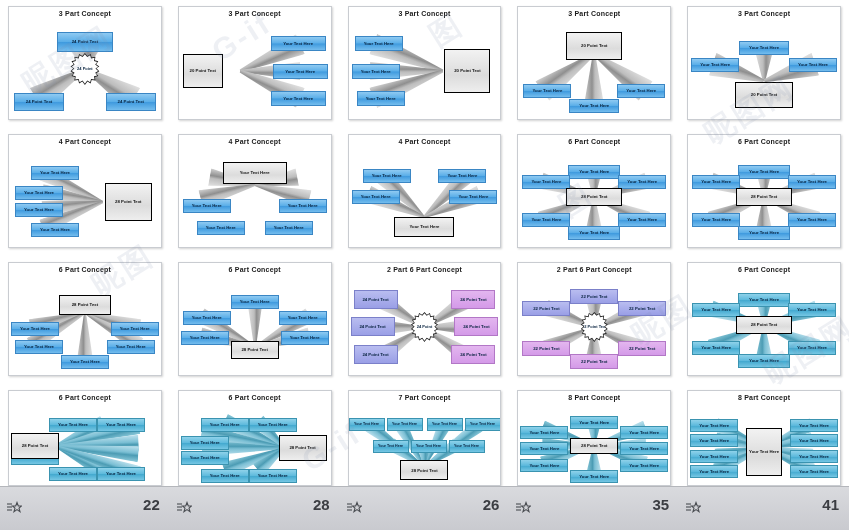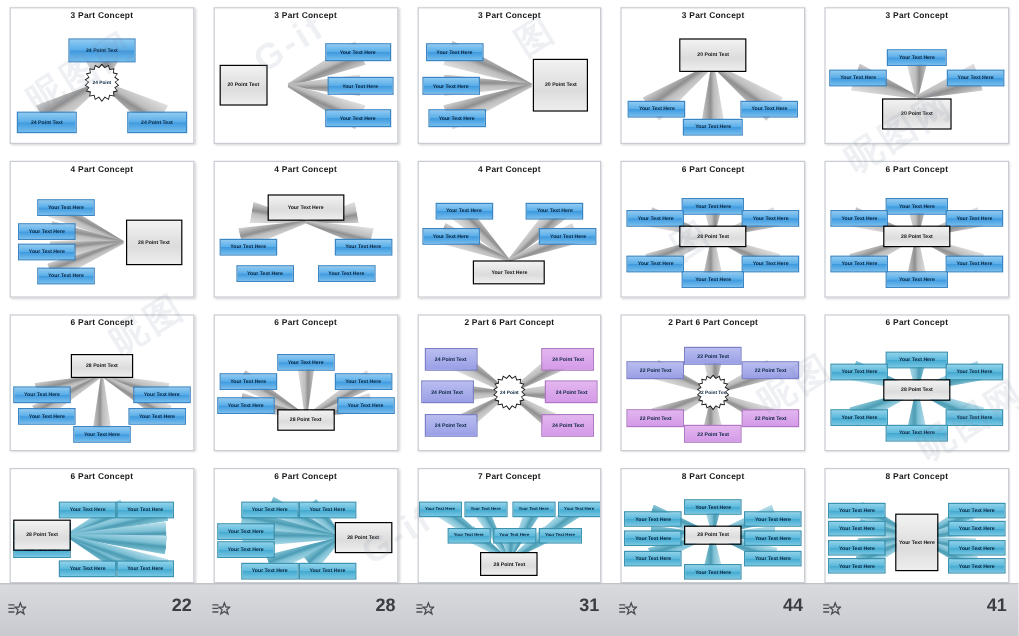--- a/index.html
+++ b/index.html
@@ -468,32 +468,32 @@
       </div>
       <div class="fcol" style="left: 339.6px; width: 169.8px;">
         <div class="fstar"><svg width="16" height="14" viewBox="0 0 16 14">
             <g stroke="#4a4d52" stroke-width="1.1" fill="none">
               <line x1="1" y1="3" x2="6" y2="3"></line>
               <line x1="1" y1="6" x2="6" y2="6"></line>
               <line x1="1" y1="9" x2="6" y2="9"></line>
               <path d="M11 1.5 L12.3 5 L15.5 5 L13 7.2 L14 10.6 L11 8.6 L8 10.6 L9 7.2 L6.5 5 L9.7 5 Z"></path>
             </g>
           </svg></div>
-        <div class="fnum">31</div>
+        <div class="fnum">26</div>
       </div>
       <div class="fcol" style="left: 509.4px; width: 169.8px;">
         <div class="fstar"><svg width="16" height="14" viewBox="0 0 16 14">
             <g stroke="#4a4d52" stroke-width="1.1" fill="none">
               <line x1="1" y1="3" x2="6" y2="3"></line>
               <line x1="1" y1="6" x2="6" y2="6"></line>
               <line x1="1" y1="9" x2="6" y2="9"></line>
               <path d="M11 1.5 L12.3 5 L15.5 5 L13 7.2 L14 10.6 L11 8.6 L8 10.6 L9 7.2 L6.5 5 L9.7 5 Z"></path>
             </g>
           </svg></div>
-        <div class="fnum">44</div>
+        <div class="fnum">35</div>
       </div>
       <div class="fcol" style="left: 679.2px; width: 169.8px;">
         <div class="fstar"><svg width="16" height="14" viewBox="0 0 16 14">
             <g stroke="#4a4d52" stroke-width="1.1" fill="none">
               <line x1="1" y1="3" x2="6" y2="3"></line>
               <line x1="1" y1="6" x2="6" y2="6"></line>
               <line x1="1" y1="9" x2="6" y2="9"></line>
               <path d="M11 1.5 L12.3 5 L15.5 5 L13 7.2 L14 10.6 L11 8.6 L8 10.6 L9 7.2 L6.5 5 L9.7 5 Z"></path>
             </g>
           </svg></div>

